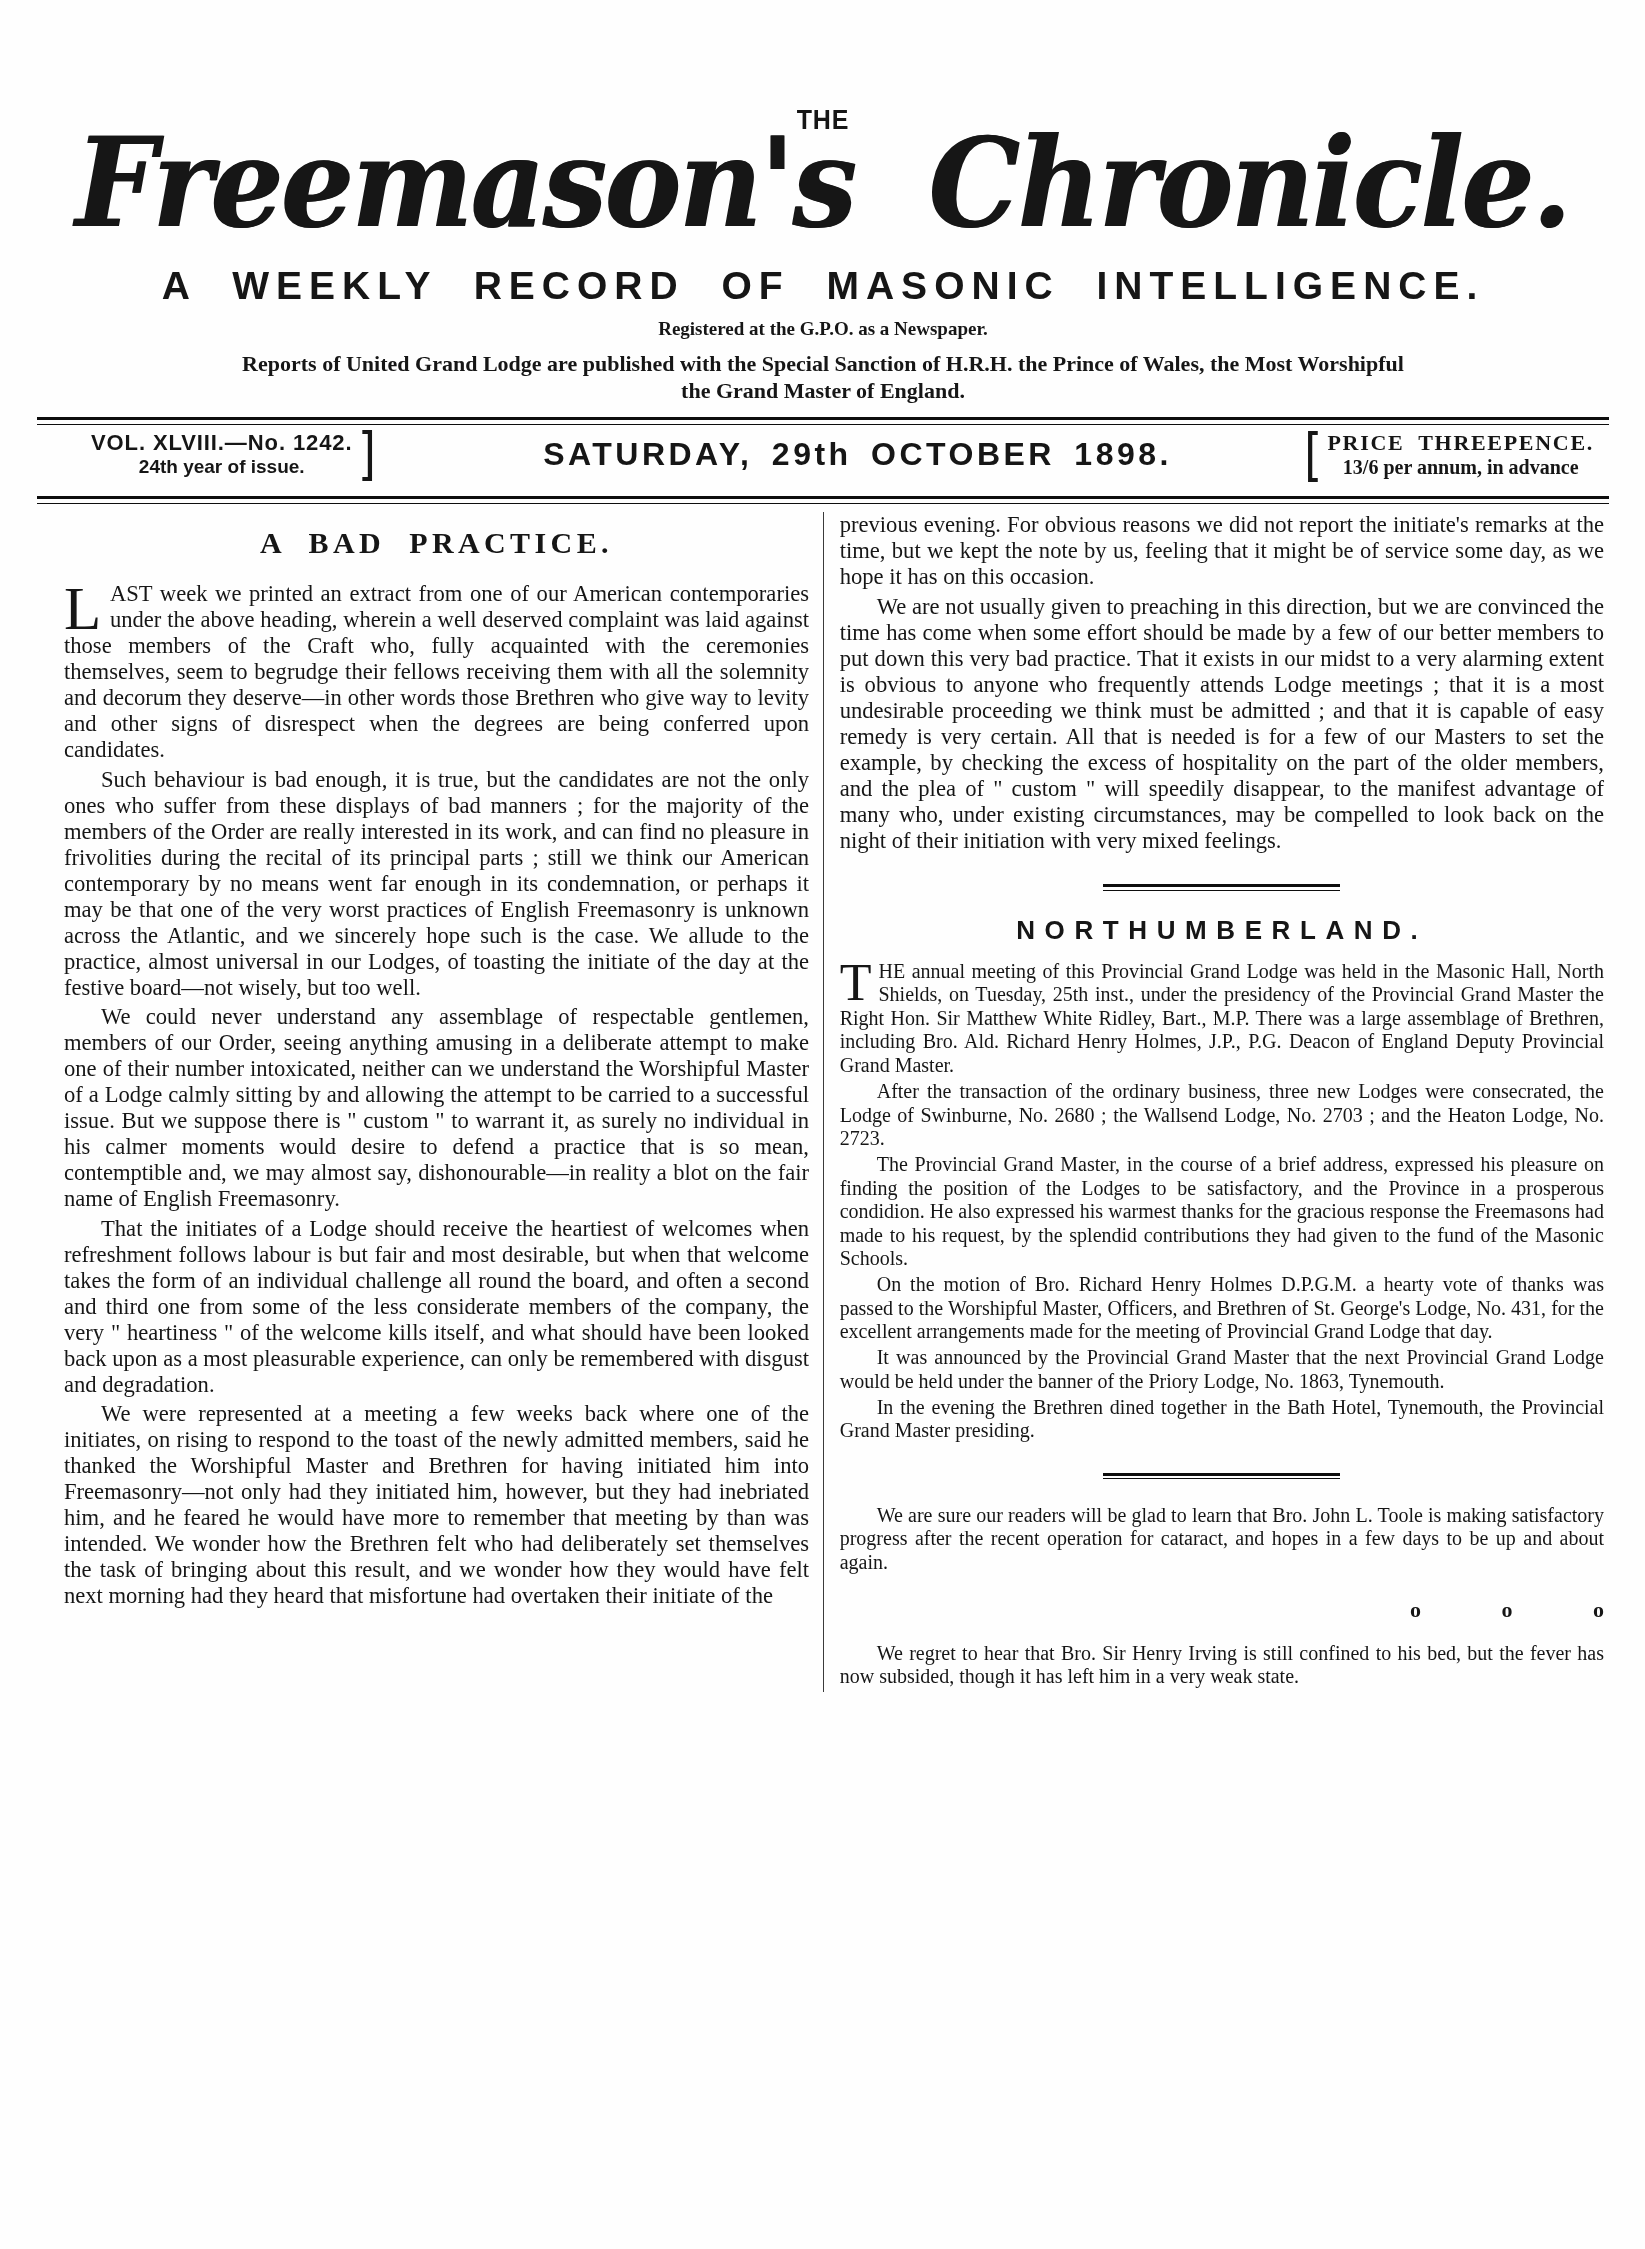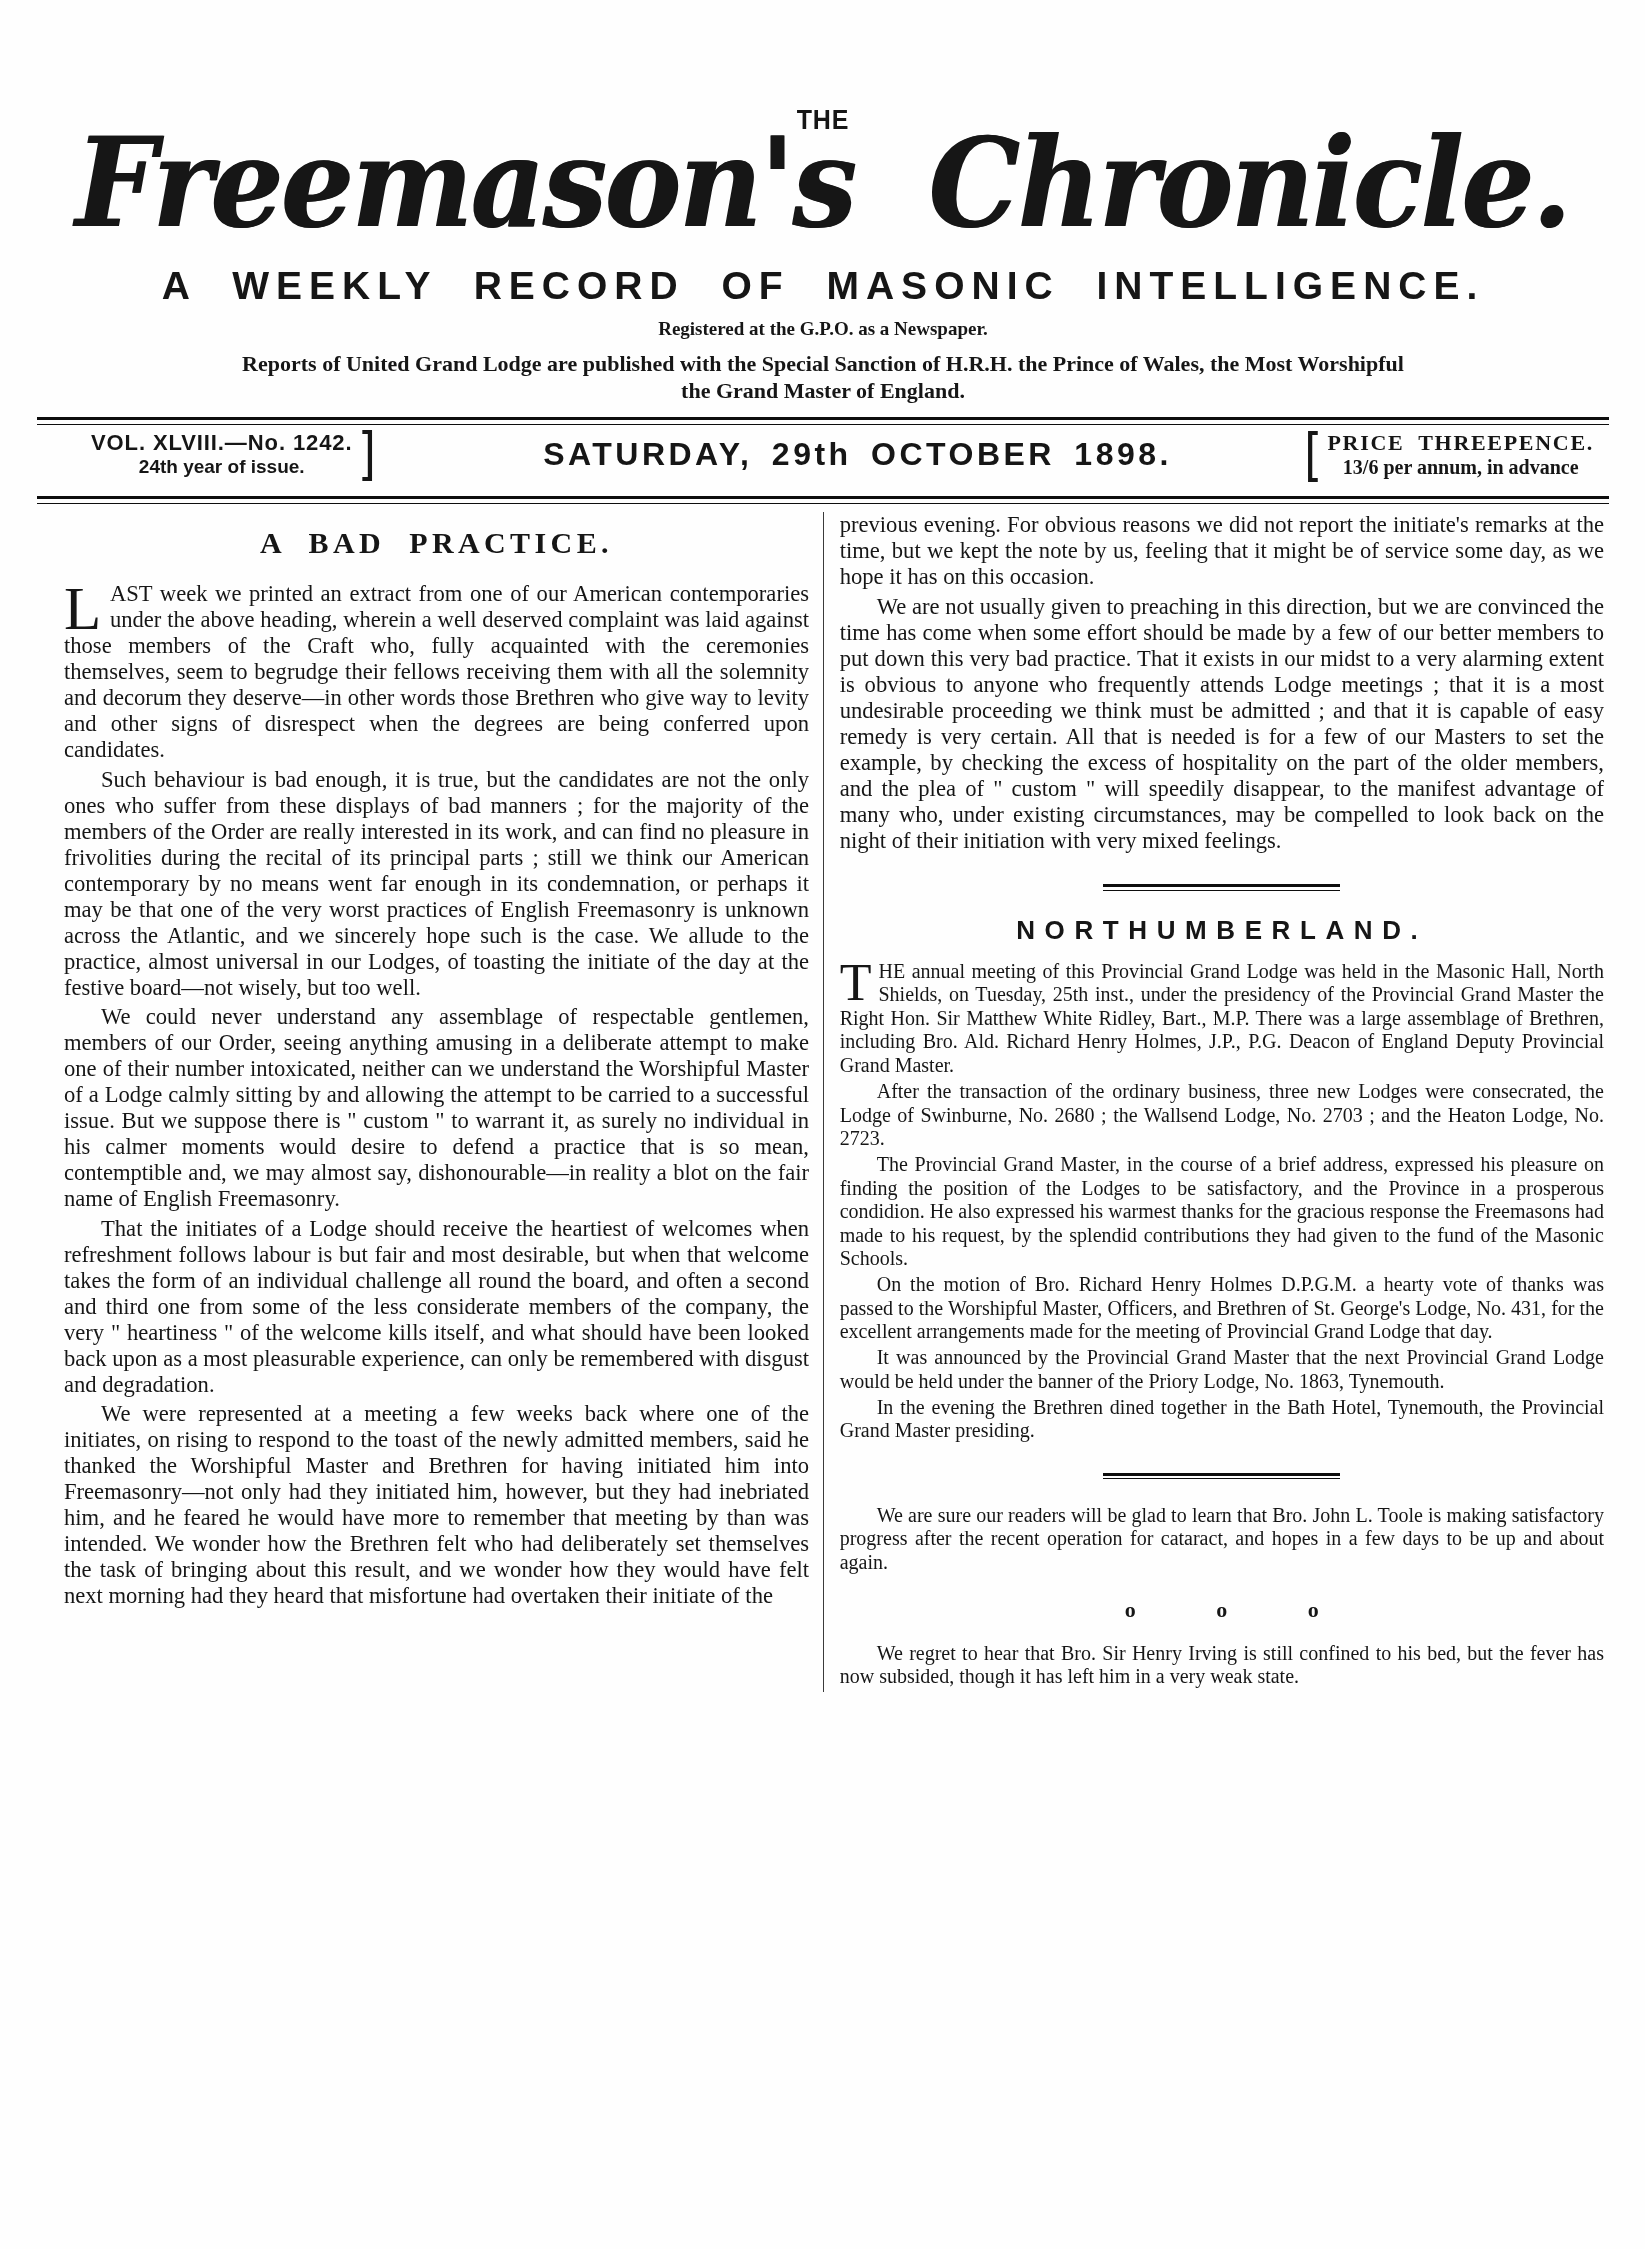--- a/index.html
+++ b/index.html
@@ -112,21 +112,21 @@
     font-size:52px;line-height:40px;
     padding:2.6px 7px 0 0;
   }
   .short-rule{
     width:237px;height:2.6px;
     margin:30px auto 24.4px auto;
     border-top:3.5px solid #0d0d0d;
     border-bottom:1.7px solid #0d0d0d;
   }
   .ooo{
-    text-align:center;
+    text-align:right;
     font-size:22px;font-weight:bold;
     word-spacing:75px;
     margin:22.6px 0 19px 0;
   }
   .brief-gap{margin-top:26px;}
 </style>
 </head>
 <body>
 
 <div class="page">

